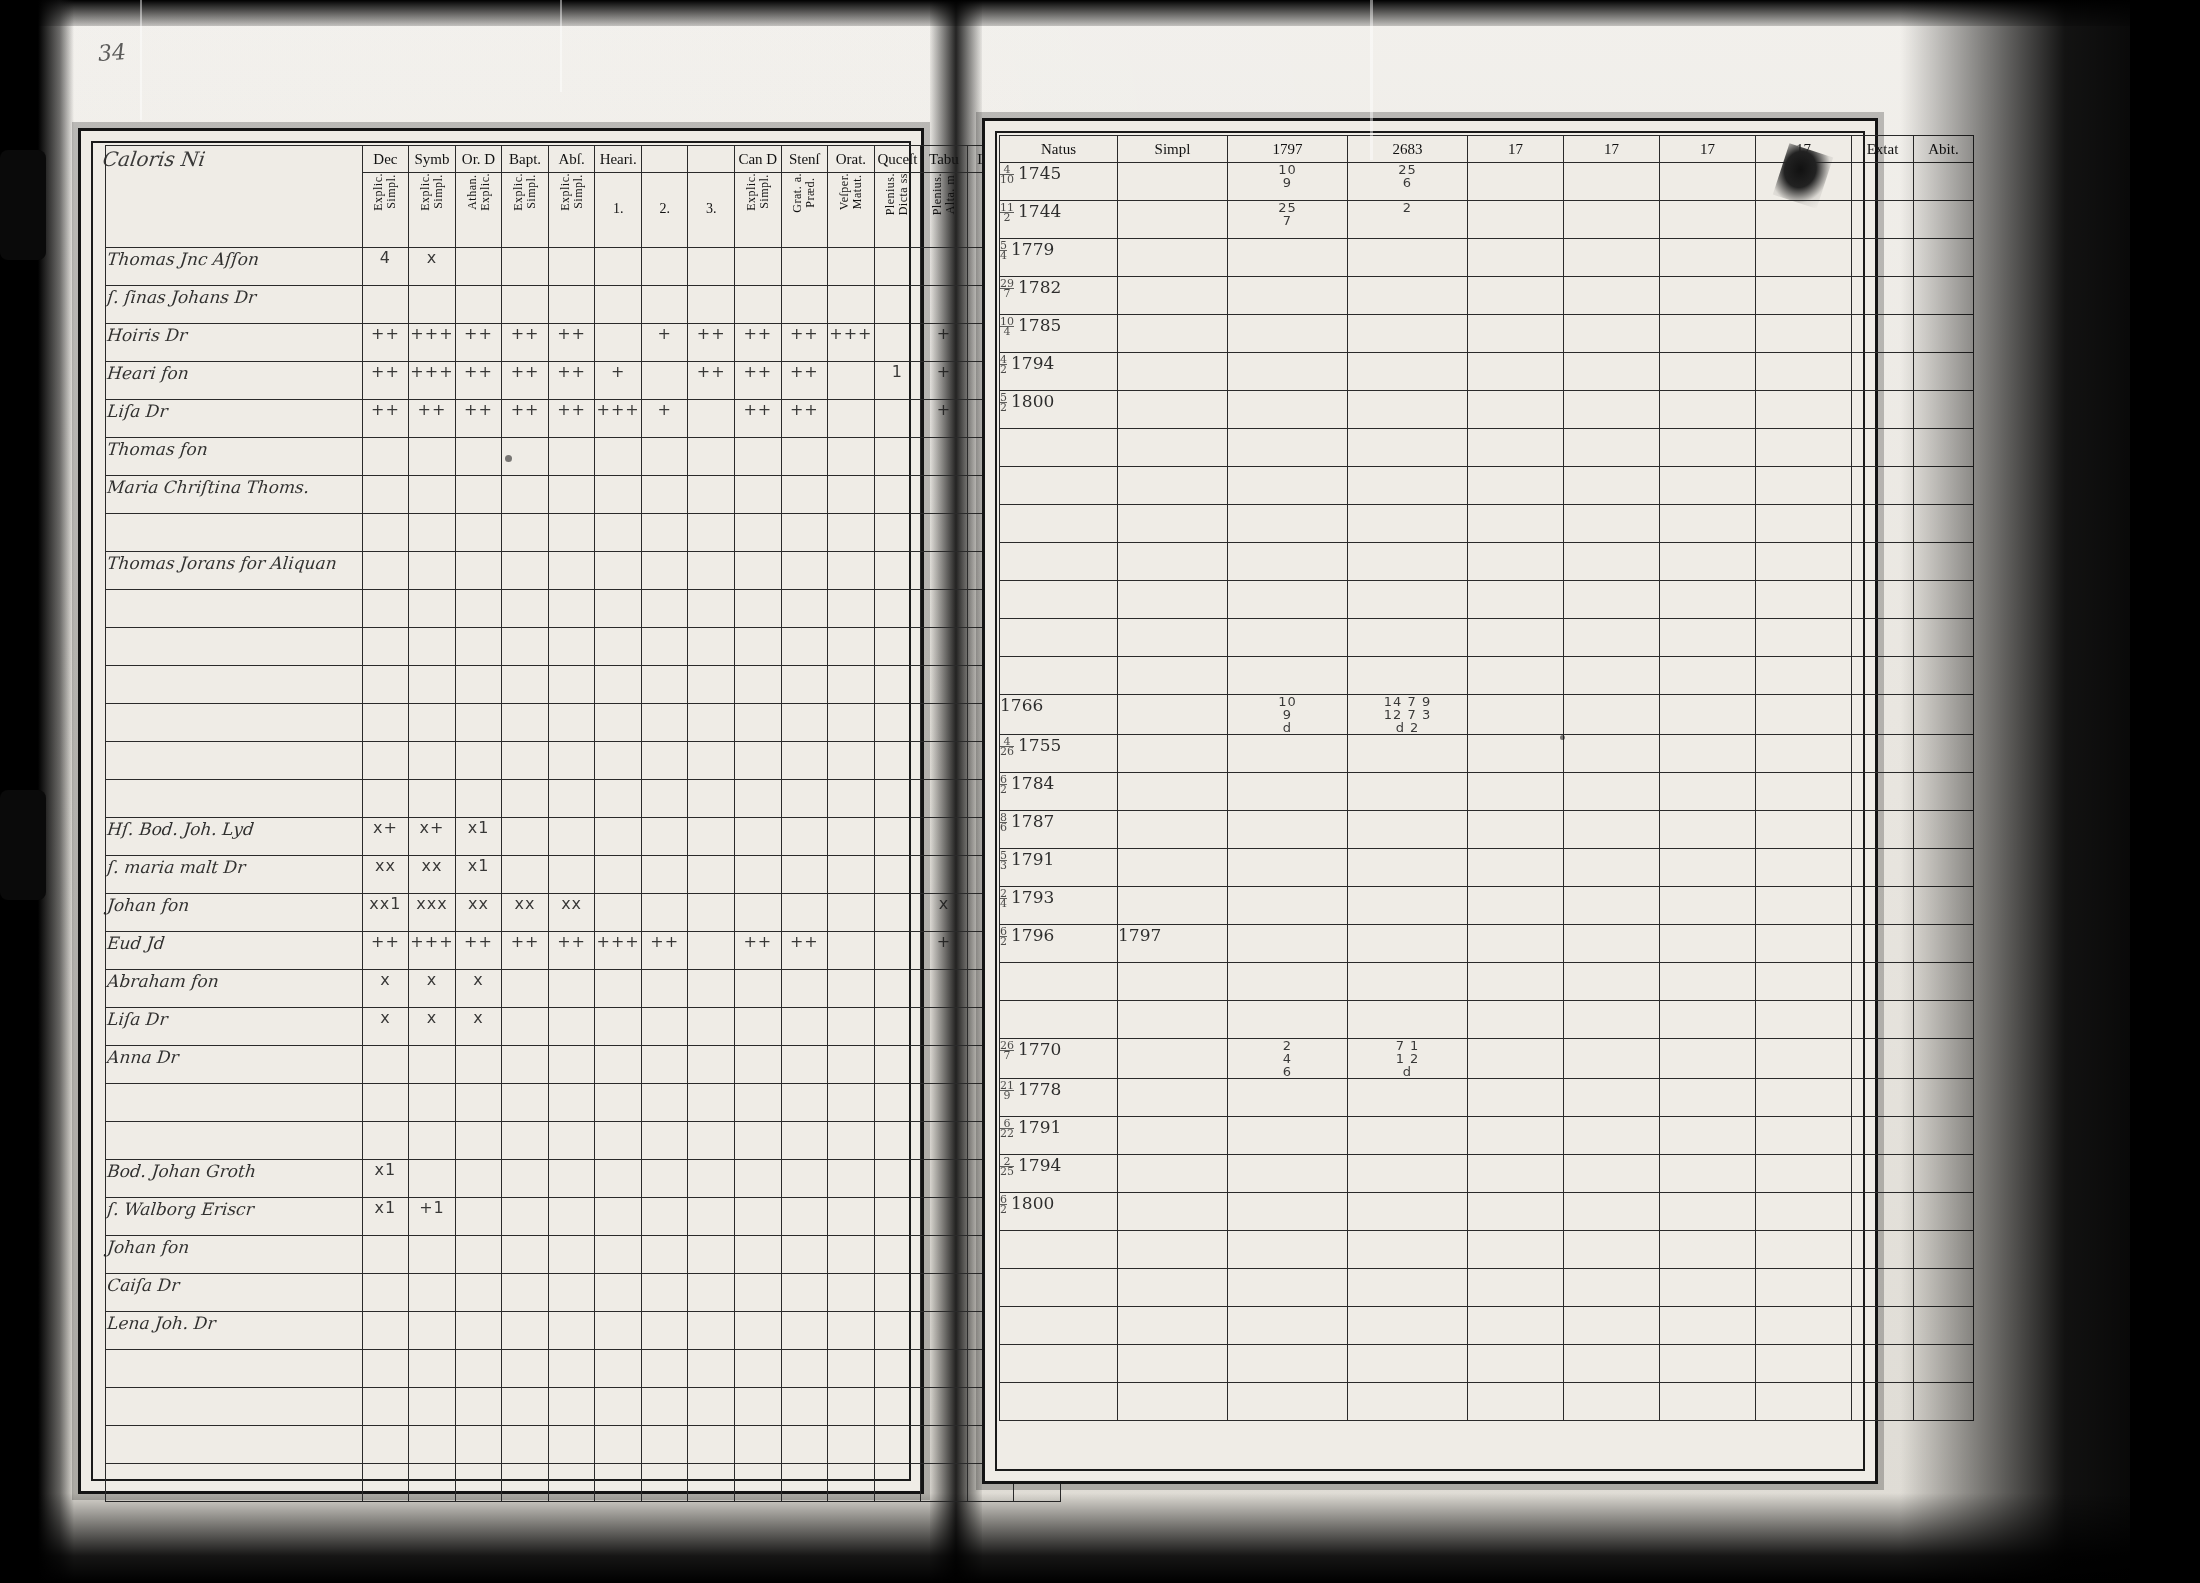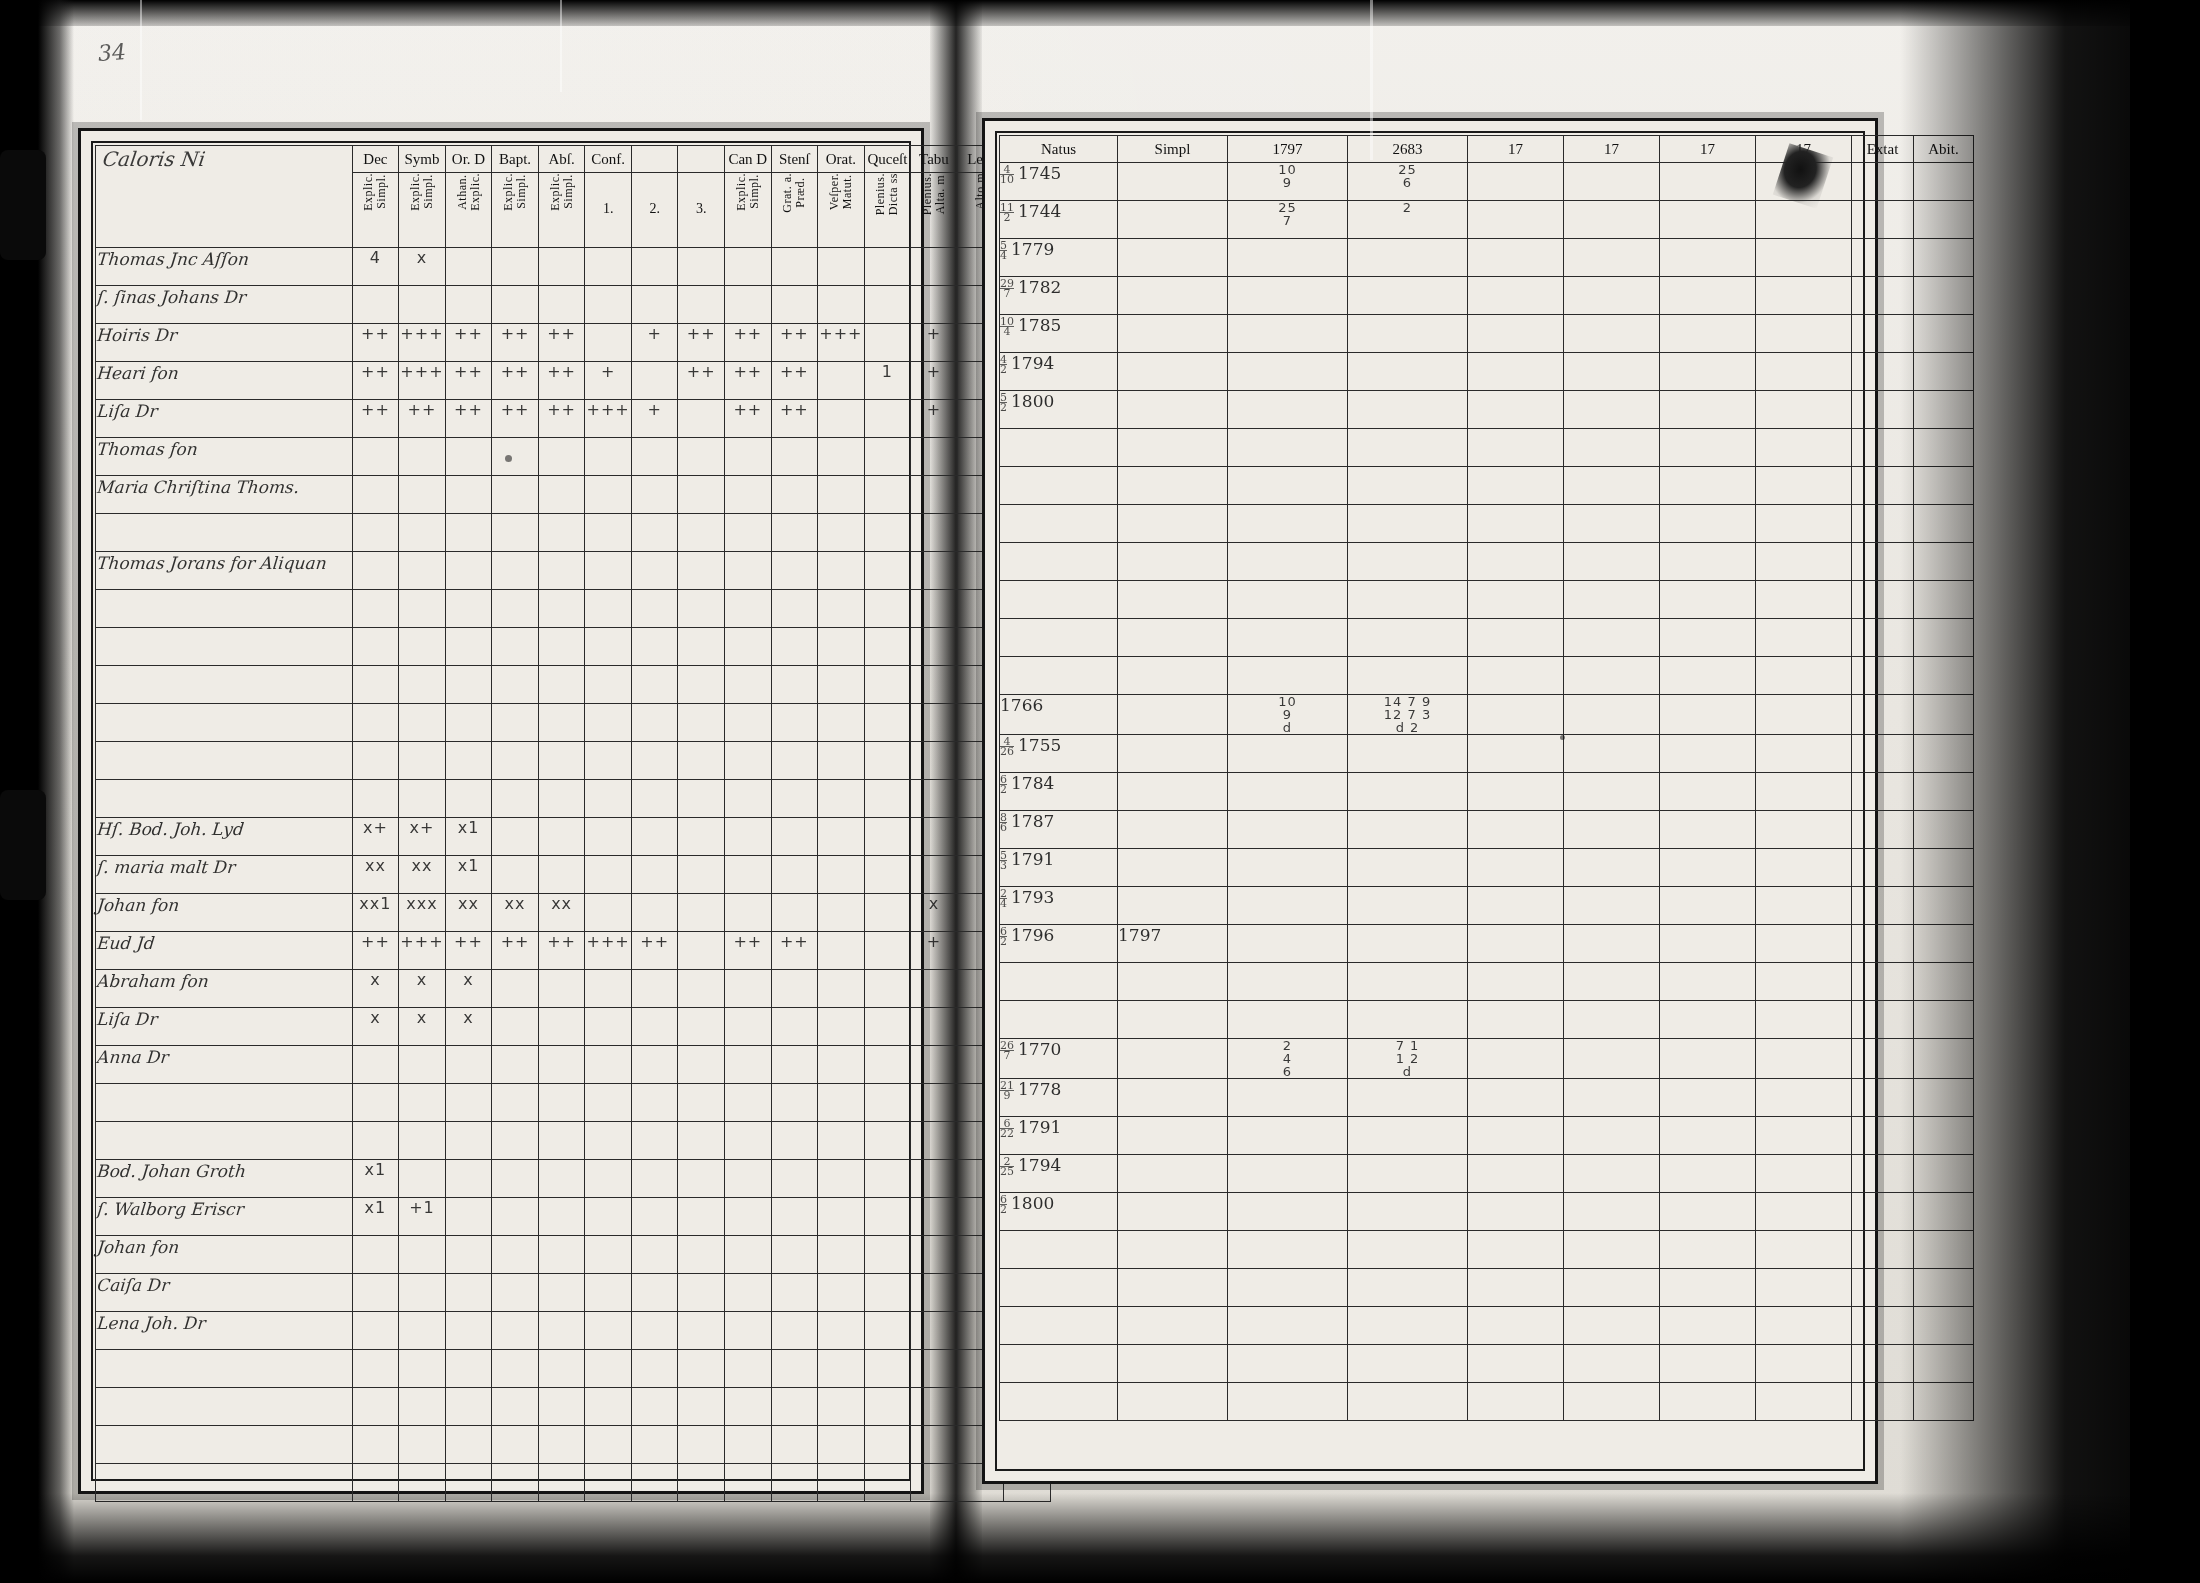--- a/index.html
+++ b/index.html
@@ -138,21 +138,21 @@
   <div class="sprocket s2"></div>
   <div class="sprocket-r"></div>
   <div class="gutter"></div>
   <div class="smudge"></div>
 
   <div class="folio">34</div>
 
   <div class="sheet sheet-left">
     <div class="inner"></div>
     <div class="title-note" style="left:22px;top:16px;">Caloris Ni</div>
-    <table class="grid" id="left-grid" style="left:14px;top:14px;width:956px;">
+    <table class="grid" id="left-grid" style="left:24px;top:14px;width:956px;">
         <colgroup>
           <col style="width:215px">
           <col style="width:39px">
           <col style="width:39px">
           <col style="width:39px">
           <col style="width:39px">
           <col style="width:39px">
           <col style="width:39px">
           <col style="width:39px">
           <col style="width:39px">
@@ -165,21 +165,21 @@
           <col style="width:39px">
         </colgroup>
         <tbody>
           <tr>
             <td rowspan="2"></td>
             <td class="hdr">Dec</td>
             <td class="hdr">Symb</td>
             <td class="hdr">Or. D</td>
             <td class="hdr">Bapt.</td>
             <td class="hdr">Abſ.</td>
-            <td class="hdr">Conf.</td>
+            <td class="hdr">Heari.</td>
             <td class="hdr"></td>
             <td class="hdr"></td>
             <td class="hdr">Can D</td>
             <td class="hdr">Stenſ</td>
             <td class="hdr">Orat.</td>
             <td class="hdr">Quceſt</td>
             <td class="hdr">Tabu</td>
             <td class="hdr">Lect</td>
             <td class="hdr"></td>
           </tr>

